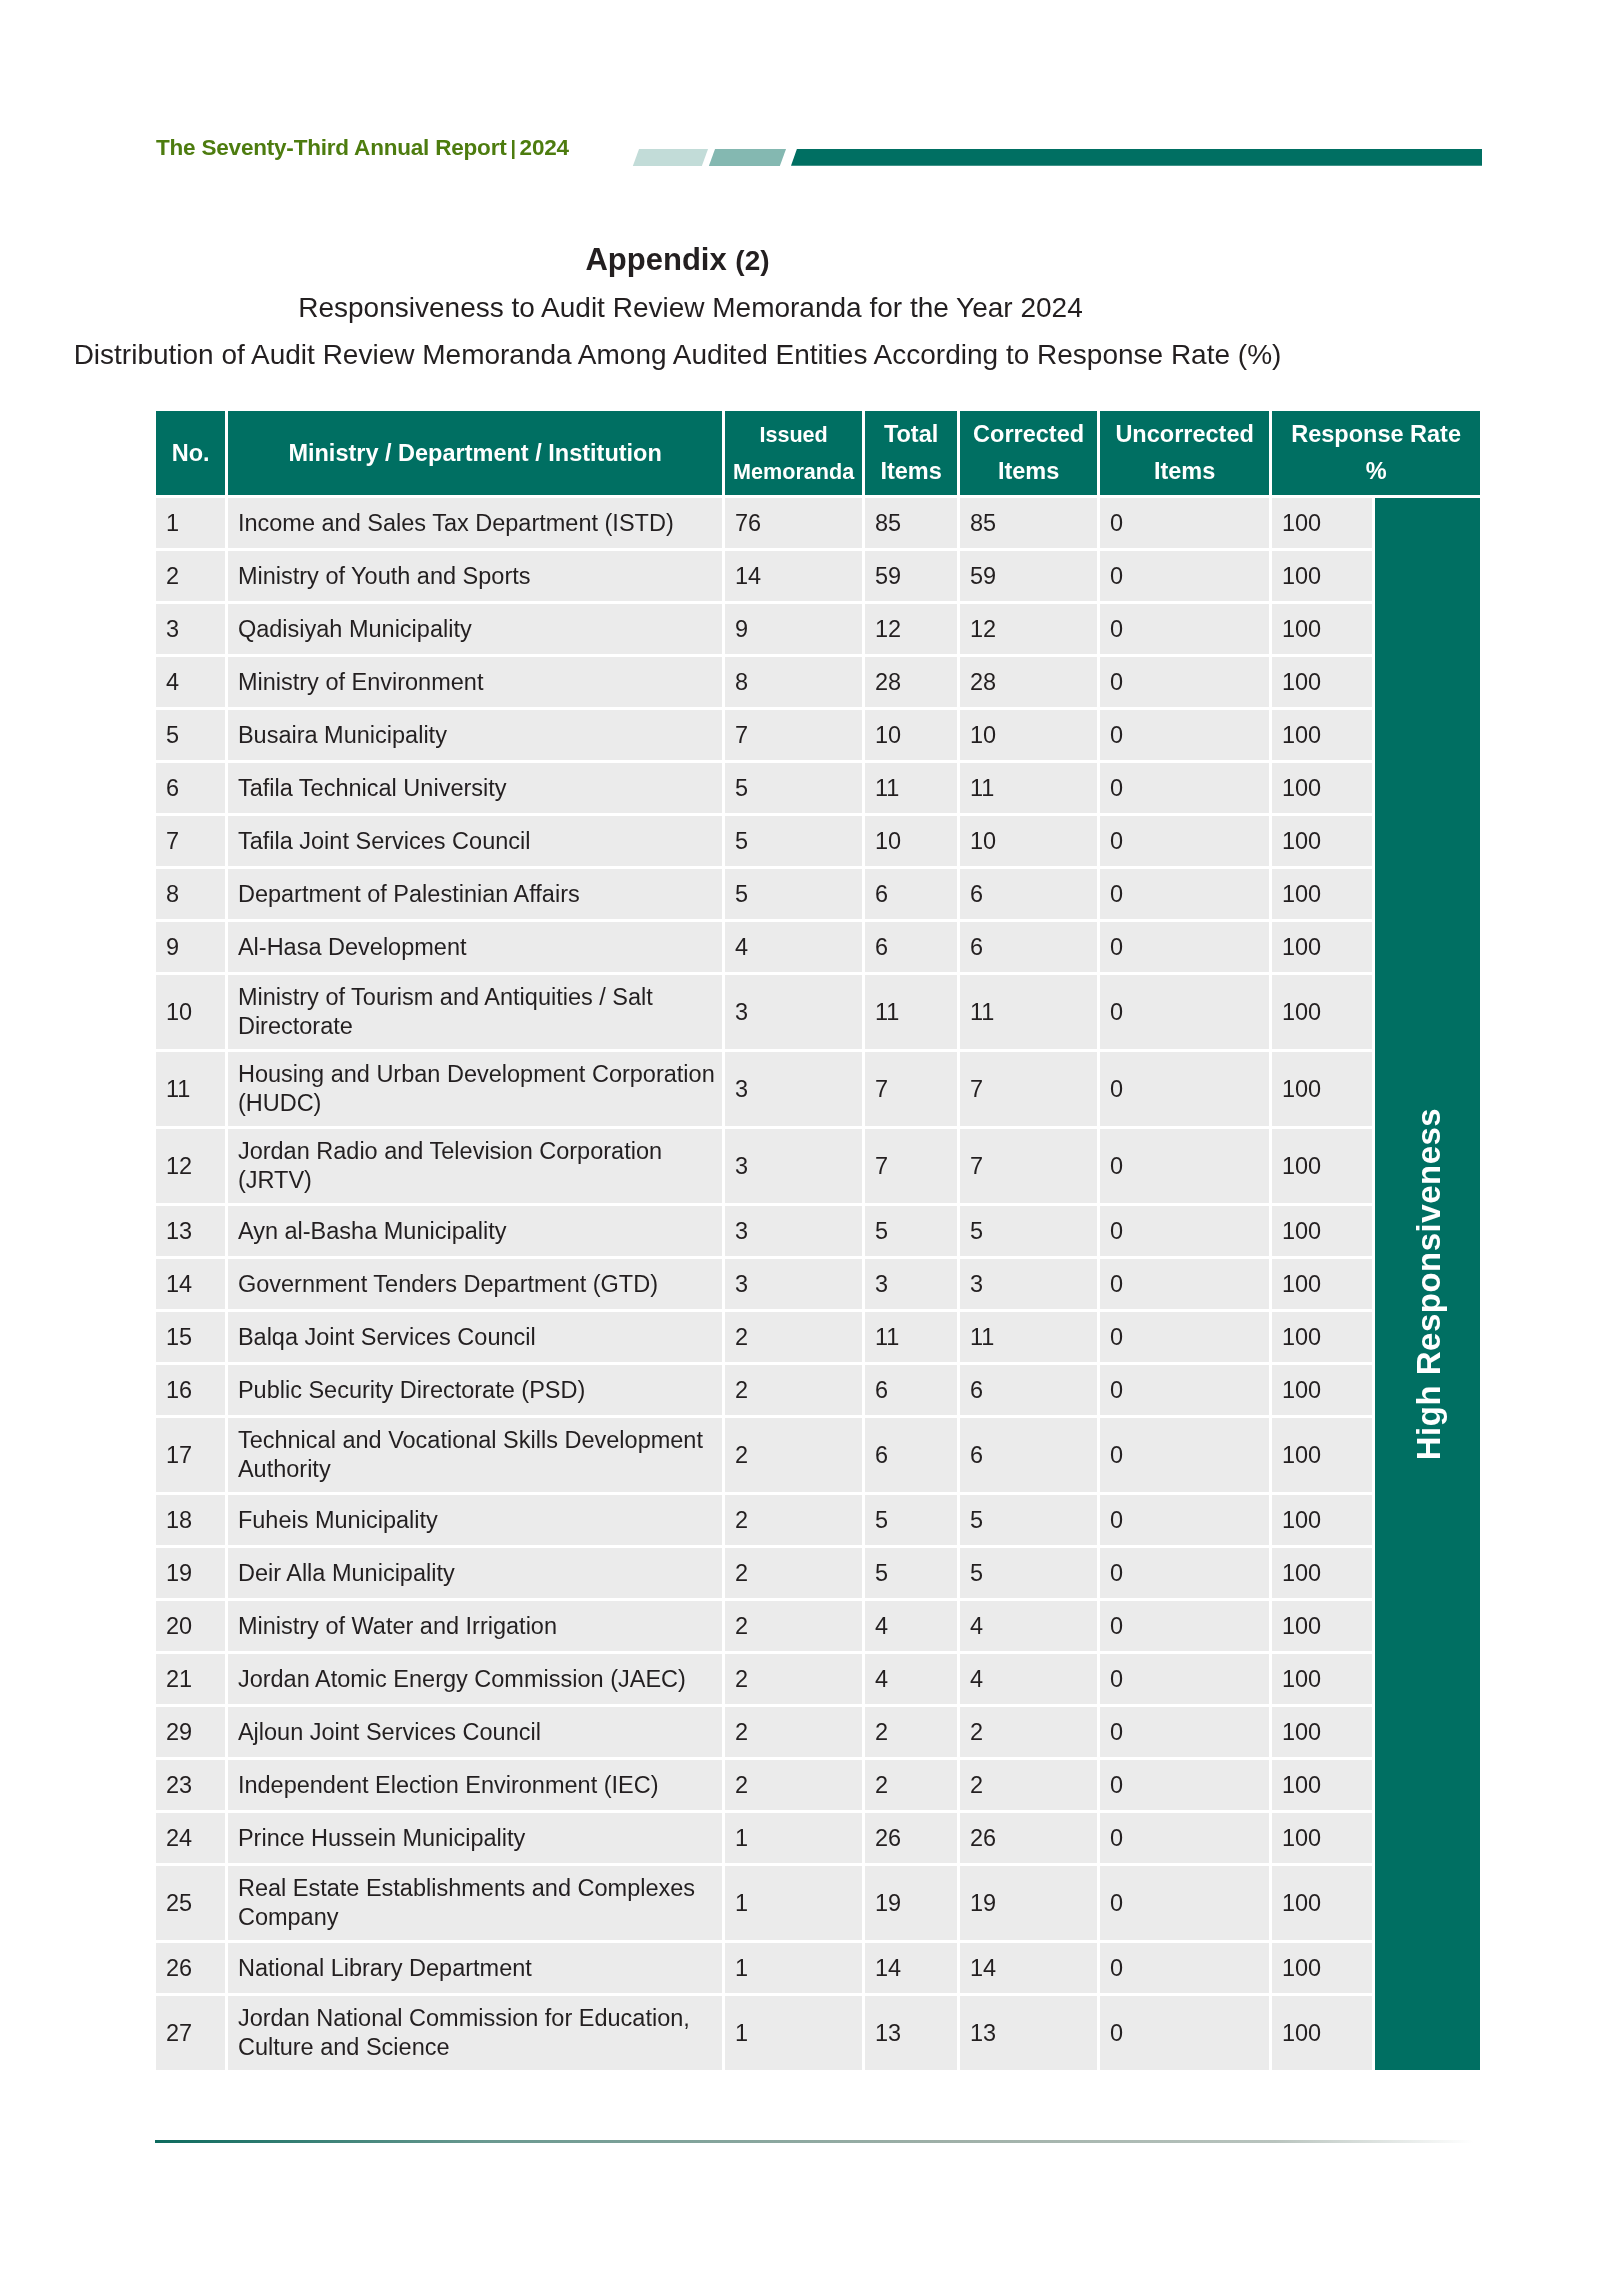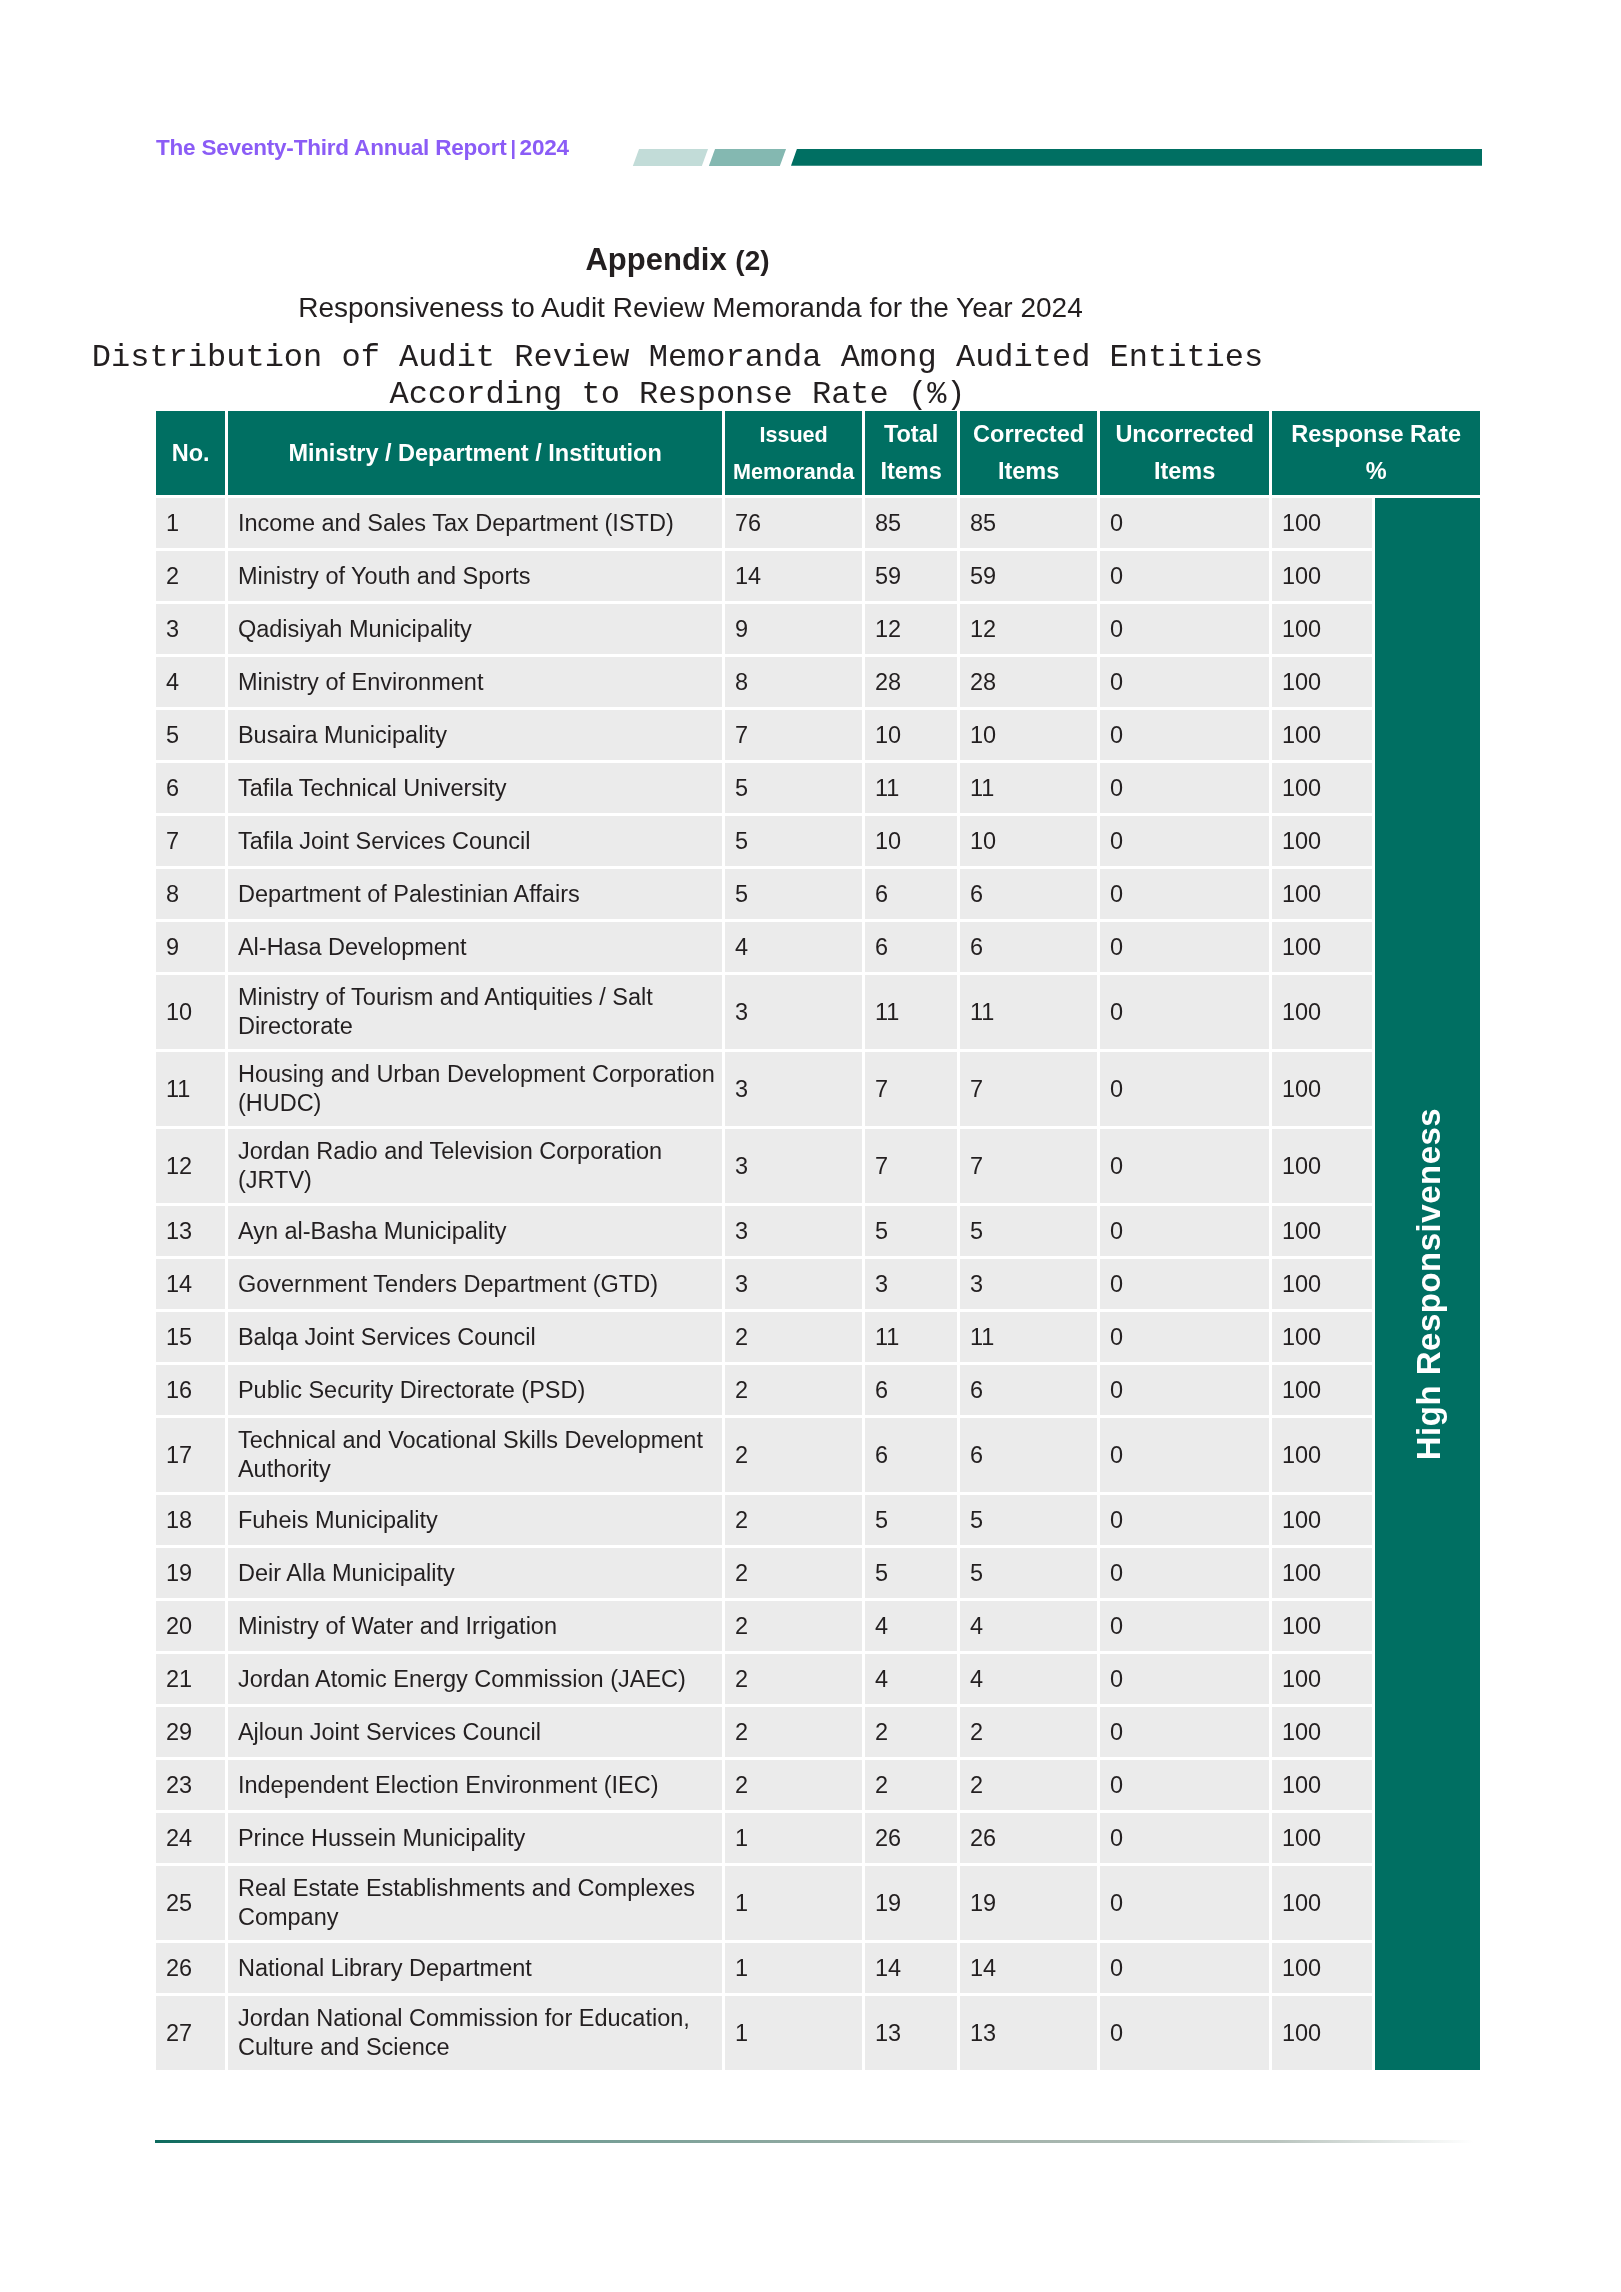--- a/index.html
+++ b/index.html
@@ -1,33 +1,33 @@
 <!DOCTYPE html>
 <html><head>
 <meta charset="utf-8">
 <style>
   html, body { margin: 0; padding: 0; background: #ffffff; }
   body { width: 1621px; height: 2293px; position: relative; overflow: hidden;
          font-family: "Liberation Sans", sans-serif; color: #231f20; }
 
   .runhead { position: absolute; left: 156px; top: 135px; font-size: 22.5px; font-weight: bold;
-             color: #8b5cf6; letter-spacing: -0.2px; }
+             color: #4d7c0f; letter-spacing: -0.2px; }
   .runhead .sep { font-weight: bold; margin: 0 3.9px; font-size: 19.6px; }
   .bars { position: absolute; left: 632px; top: 149px; width: 848px; height: 16.7px; }
   .bar { position: absolute; top: 0; height: 16.7px; transform: skewX(-20deg); }
   .bar.b1 { left: 3.9px; width: 69px; background: #c2dcd8; }
   .bar.b2 { left: 80px; width: 71px; background: #84b8b1; }
   .bar.b3 { left: 159px; width: 691px; background: #006f62; transform: none;
             clip-path: polygon(5.9px 0, 100% 0, 100% 100%, 0 100%); }
 
   .titles { position: absolute; left: 0; width: 1355px; text-align: center; }
   .t1 { top: 242px; font-size: 31px; font-weight: bold; }
   .t1 .paren { font-size: 28px; }
   .t2 { top: 292px; font-size: 28px; padding-left: 13px; }
-  .t3 { top: 339px; font-size: 32px; font-family: Liberation Mono, monospace; }
+  .t3 { top: 339px; font-size: 28px; }
 
   table.grid { position: absolute; left: 157px; top: 412px; border-collapse: separate;
                border-spacing: 3.9px; margin: -3.9px; table-layout: fixed; }
   table.grid th { background: #006f62; color: #ffffff; font-weight: bold; font-size: 23.5px;
                   height: 84px; padding: 0 3.9px; text-align: center; line-height: 37px; }
   table.grid th.small { font-size: 21.6px; }
   table.grid td { background: #ebebeb; font-size: 23.5px; color: #231f20; padding: 0 0 0 9.8px;
                   vertical-align: middle; line-height: 29px; }
   table.grid tr.r1 td { height: 50px; }
   table.grid tr.r2 td { height: 74px; }

